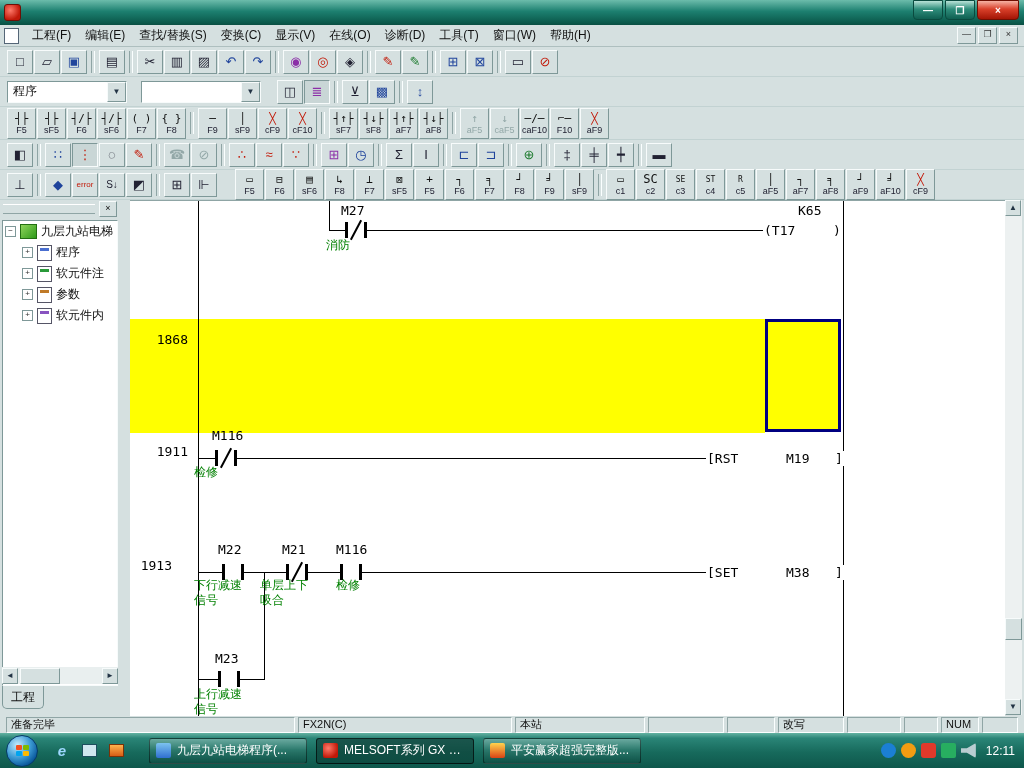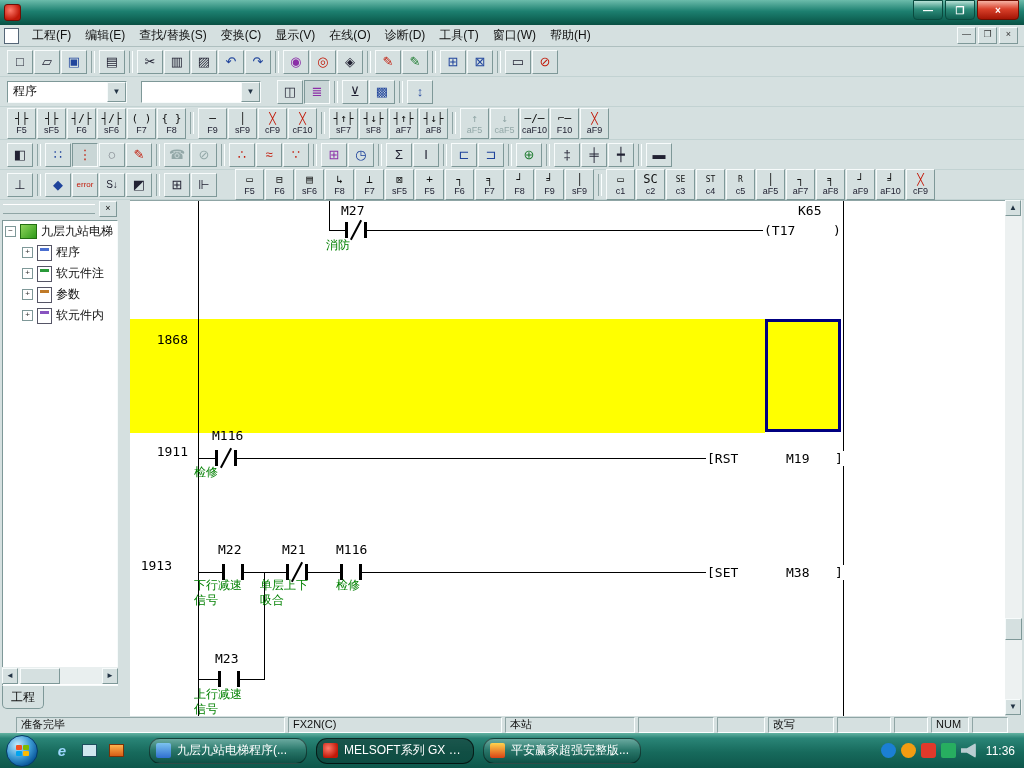--- a/index.html
+++ b/index.html
@@ -95,37 +95,37 @@
   .contact i{position:absolute;top:0;width:3px;height:16px;background:#000}
   .contact .bl{left:0}.contact .br{right:0}
   .contact .sl{display:none}
   .contact.nc .sl{display:block;left:10px;top:-3px;height:22px;width:2px;background:#000;transform:rotate(28deg)}
   .vscroll{position:absolute;left:1005px;top:200px;width:17px;height:515px;background:#edf1f1}
   .vthumb{position:absolute;left:0px;top:418px;width:17px;height:22px;background:#d5e0e0;
     border:1px solid;box-sizing:border-box;border-color:#f7fbfb #7e9898 #7e9898 #f7fbfb}
   .vs-up{position:absolute;top:0;left:0}.vs-dn{position:absolute;bottom:0;left:0}
   
   .statusbar{position:absolute;left:0;top:715px;width:1024px;height:18px;display:flex;gap:3px;
-    padding:2px 16px 0;box-sizing:border-box;font-size:11px}
+    padding:2px 6px 0;box-sizing:border-box;font-size:11px}
   .scell{border:1px solid;border-color:#8fa5a5 #fbffff #fbffff #8fa5a5;padding:0 4px;
     line-height:13px;white-space:nowrap;overflow:hidden;flex:none}
   .scell.grow{flex:1}
   
   .taskbar{position:absolute;left:0;top:733px;width:1024px;height:35px;color:#fff;
     background:linear-gradient(#63b2a2,#2a8577 15%,#176a5c 55%,#0e574b);display:flex;align-items:center}
   .orb{width:30px;height:30px;border-radius:50%;margin:0 14px 0 6px;flex:none;
     background:radial-gradient(circle at 35% 30%,#c4ecff,#3d9bd4 45%,#0b5a9e 75%,#063a68);
     border:1px solid #063a68;display:grid;place-items:center}
   .flag{width:13px;height:11px;display:grid;grid-template-columns:1fr 1fr;grid-template-rows:1fr 1fr;gap:1px}
   .flag i{border-radius:1px}
   .f1{background:#f25022}.f2{background:#7fba00}.f3{background:#00a4ef}.f4{background:#ffb900}
   .qicon{width:20px;height:22px;margin-right:7px;display:grid;place-items:center;
     font-size:15px;font-weight:bold;flex:none}
   .qie{color:#9fd8ff;font-style:italic}
-  .twin{height:26px;width:158px;margin-right:9px;border-radius:11px;border:1px solid rgba(0,0,0,.45);
+  .twin{height:26px;width:158px;margin-right:9px;border-radius:3px;border:1px solid rgba(0,0,0,.45);
     background:linear-gradient(rgba(255,255,255,.30),rgba(255,255,255,.08) 45%,rgba(0,0,0,.12));
     display:flex;align-items:center;padding:0 6px;font-size:12px;gap:6px;box-sizing:border-box;flex:none}
   .twin.active{background:linear-gradient(rgba(0,0,0,.35),rgba(0,0,0,.18));border-color:rgba(0,0,0,.65)}
   .twin .t{white-space:nowrap;overflow:hidden;text-overflow:ellipsis}
   .twicon{width:15px;height:15px;border-radius:2px;flex:none}
   .wi1{background:linear-gradient(#7cc3ef,#2f6fd0)}
   .wi2{background:linear-gradient(#ffd34d,#d84315)}
   .wi3{background:radial-gradient(circle at 35% 35%,#ff7a6a,#c01808 70%)}
   .tray{margin-left:auto;display:flex;align-items:center;gap:5px;padding-right:9px}
   .tico{width:15px;height:15px;flex:none}
@@ -696,15 +696,15 @@
   <div class="twin">
     <span class="twicon wi2"></span>
     <span class="t">平安赢家超强完整版...</span>
   </div>
   <div class="tray">
     <span class="tico tc1"></span>
     <span class="tico tc2"></span>
     <span class="tico tc3"></span>
     <span class="tico tc4"></span>
     <span class="tico tc5"></span>
-    <span class="clock">11:36</span>
+    <span class="clock">12:11</span>
   </div>
 </div>
 
 </body></html>

